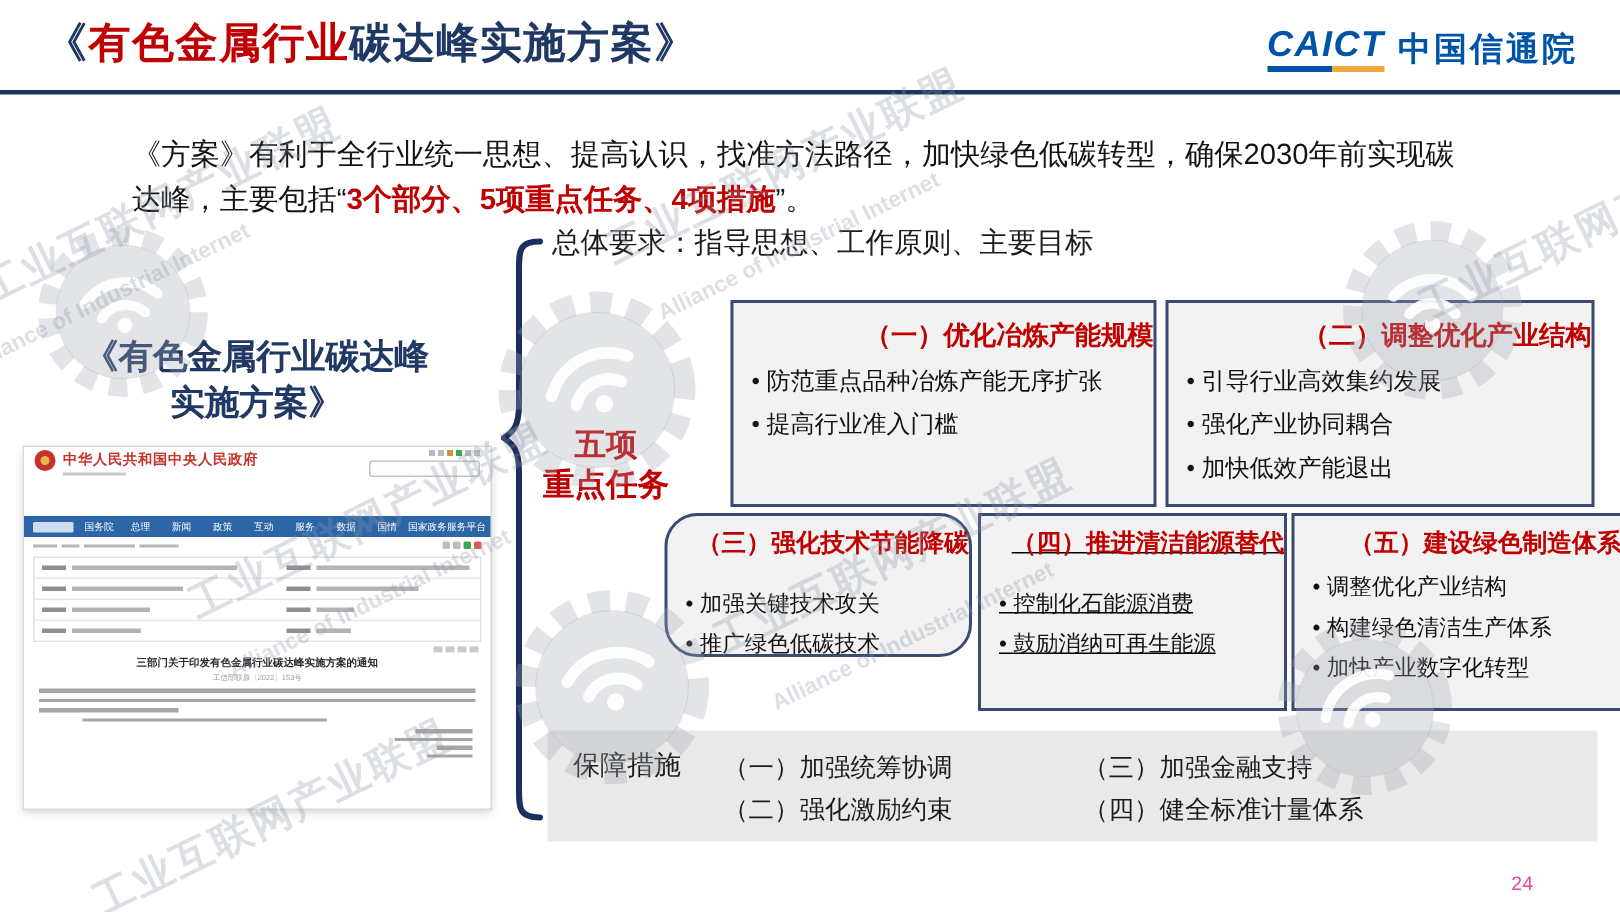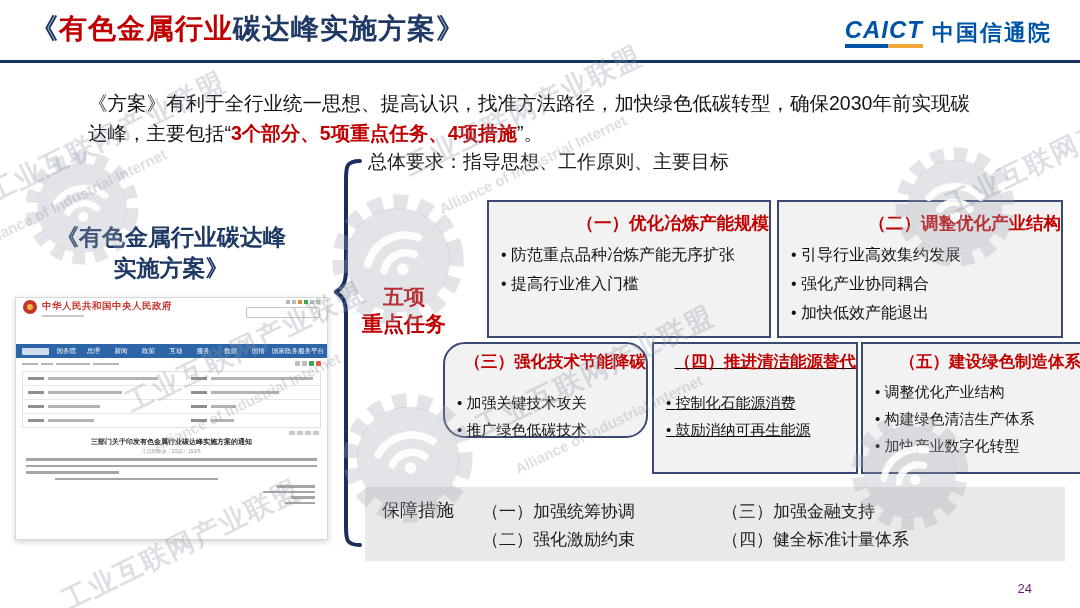--- a/index.html
+++ b/index.html
@@ -84,21 +84,21 @@
   .b3 .bullet,.b4 .bullet,.b5 .bullet{font-size:15px;line-height:27px;}
   .b3 .task-items,.b4 .task-items{margin-top:16px;}
 
   
   .measures{position:absolute;left:365px;top:487px;width:700px;height:74px;background:#E9E9E9;
             display:flex;padding:11px 0 0 17px;box-sizing:border-box;z-index:2;}
   .measures-label{font-size:18px;color:#1c1c1c;width:100px;flex:0 0 auto;}
   .m-col{font-size:17px;color:#1c1c1c;line-height:28px;width:240px;flex:0 0 auto;}
   .m-col div{white-space:nowrap;}
 
-  .page-num{position:absolute;right:48px;bottom:12px;font-size:13px;color:#701a75;z-index:2;}
+  .page-num{position:absolute;right:58px;bottom:12px;font-size:13px;color:#ec4899;z-index:2;}
 
   
   .wm{position:absolute;left:0;top:0;width:1080px;height:608px;pointer-events:none;z-index:50;}
   .wm-text{position:absolute;color:rgba(140,148,166,.30);font-weight:bold;white-space:nowrap;
            transform:rotate(-26deg);transform-origin:0 0;}
   .wm-cn{font-size:27px;letter-spacing:2px;}
   .wm-en{font-size:15px;}
   .wm-svg{position:absolute;left:0;top:0;}
 </style>
 </head>

